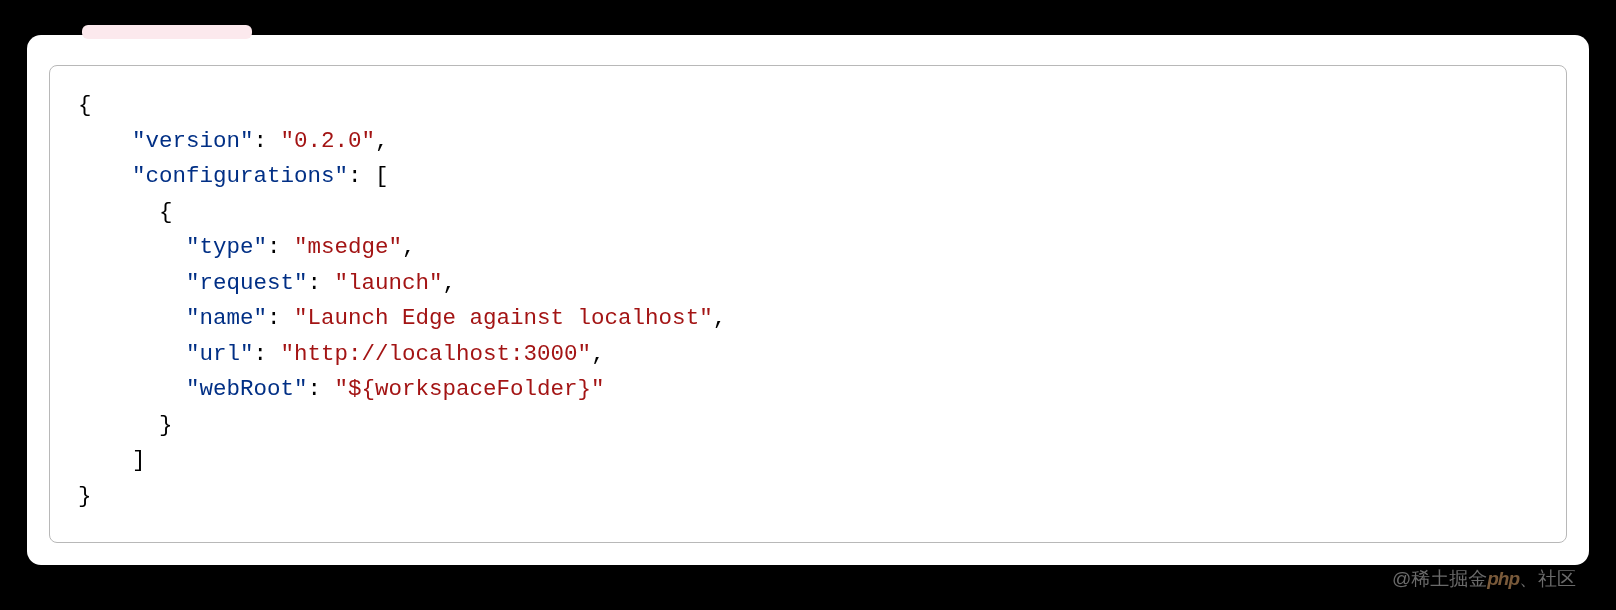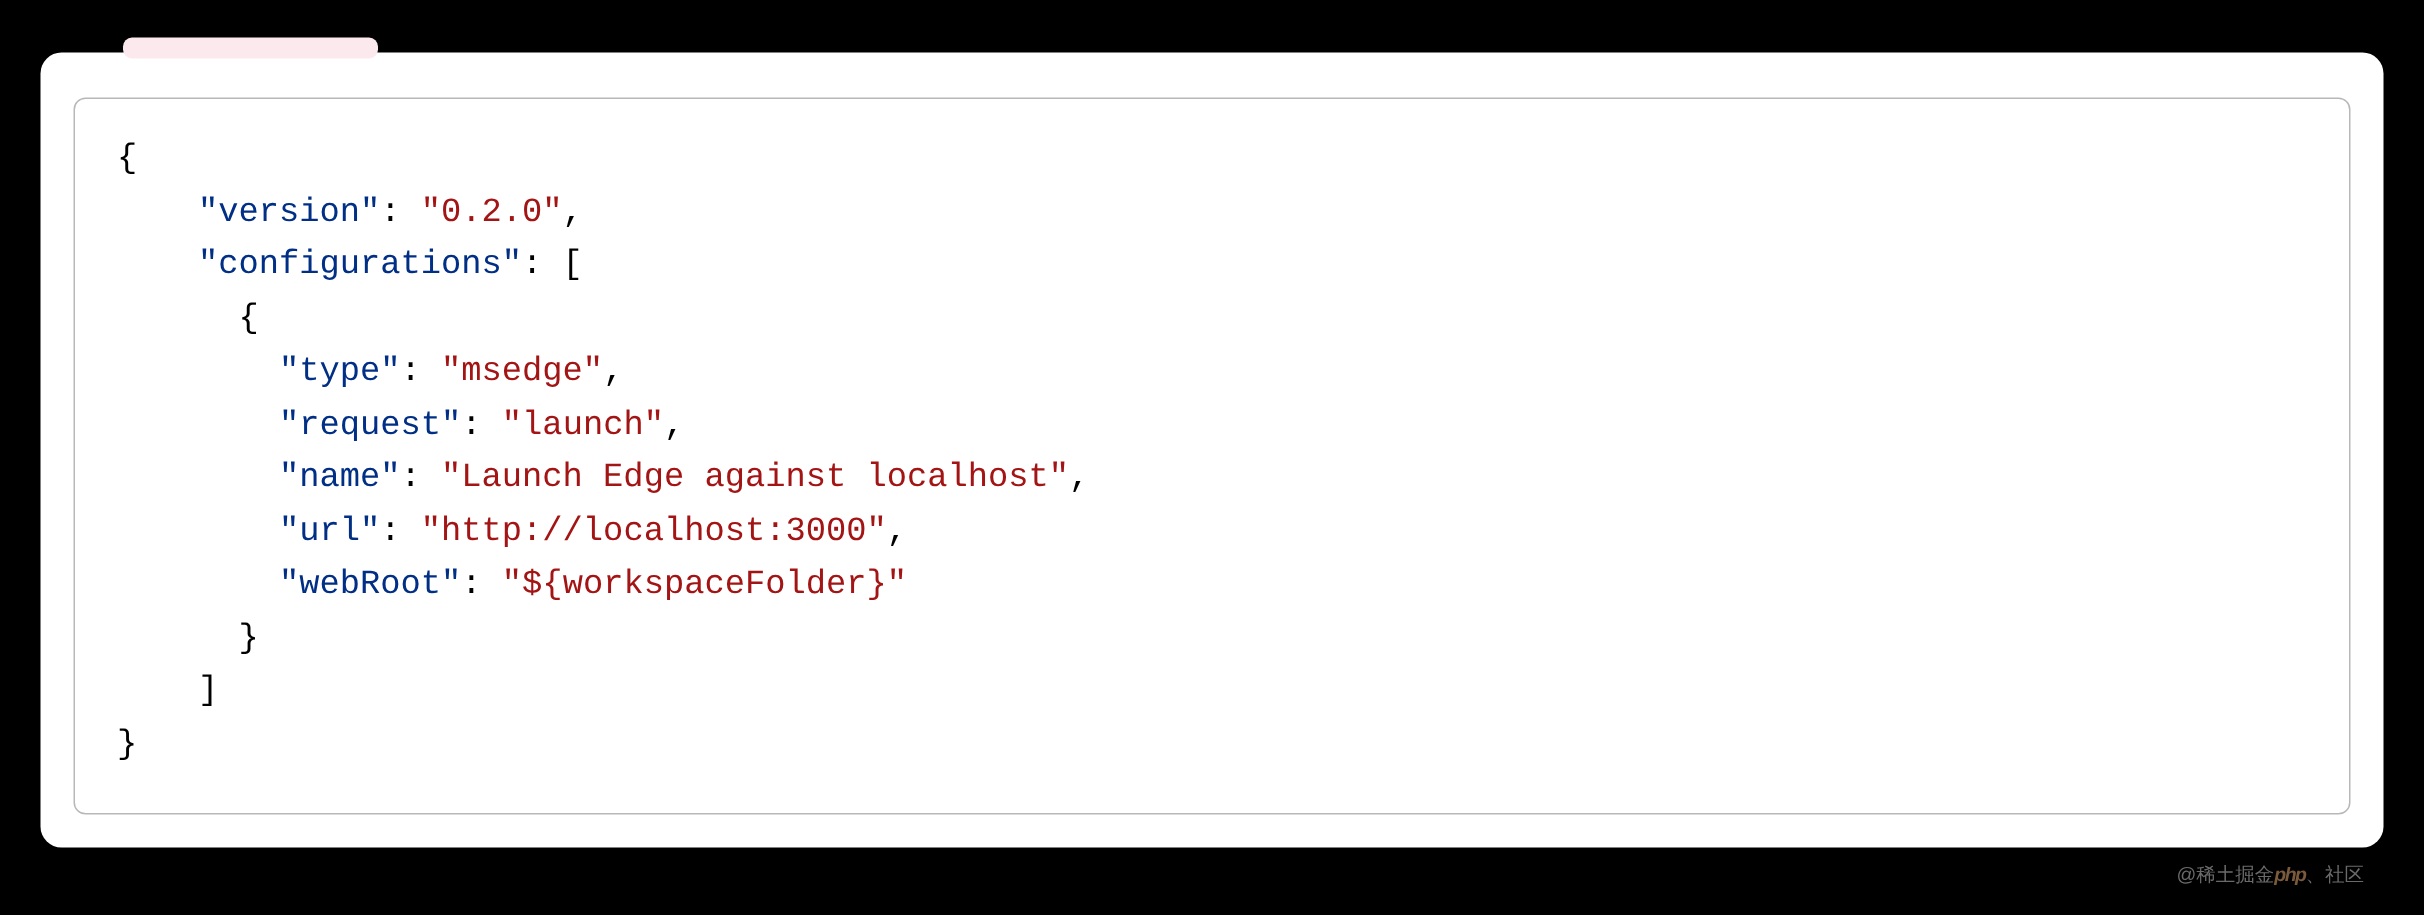--- a/index.html
+++ b/index.html
@@ -52,21 +52,21 @@
     }
     .pn { color: #000000; }        
     .key { color: #012f85; }       
     .str { color: #a31414; font-weight: 500; }  
     .colon { color: #000000; }     
     .watermark {
       position: absolute;
       bottom: 18px;
       right: 40px;
       color: #6a6a6a;
-      font-size: 13px;
+      font-size: 19px;
       font-family: Arial, sans-serif;
     }
     .watermark .php {
       color: #7a5a3a;
       font-weight: bold;
       font-style: italic;
       letter-spacing: -1px;
     }
   </style>
 </head>

